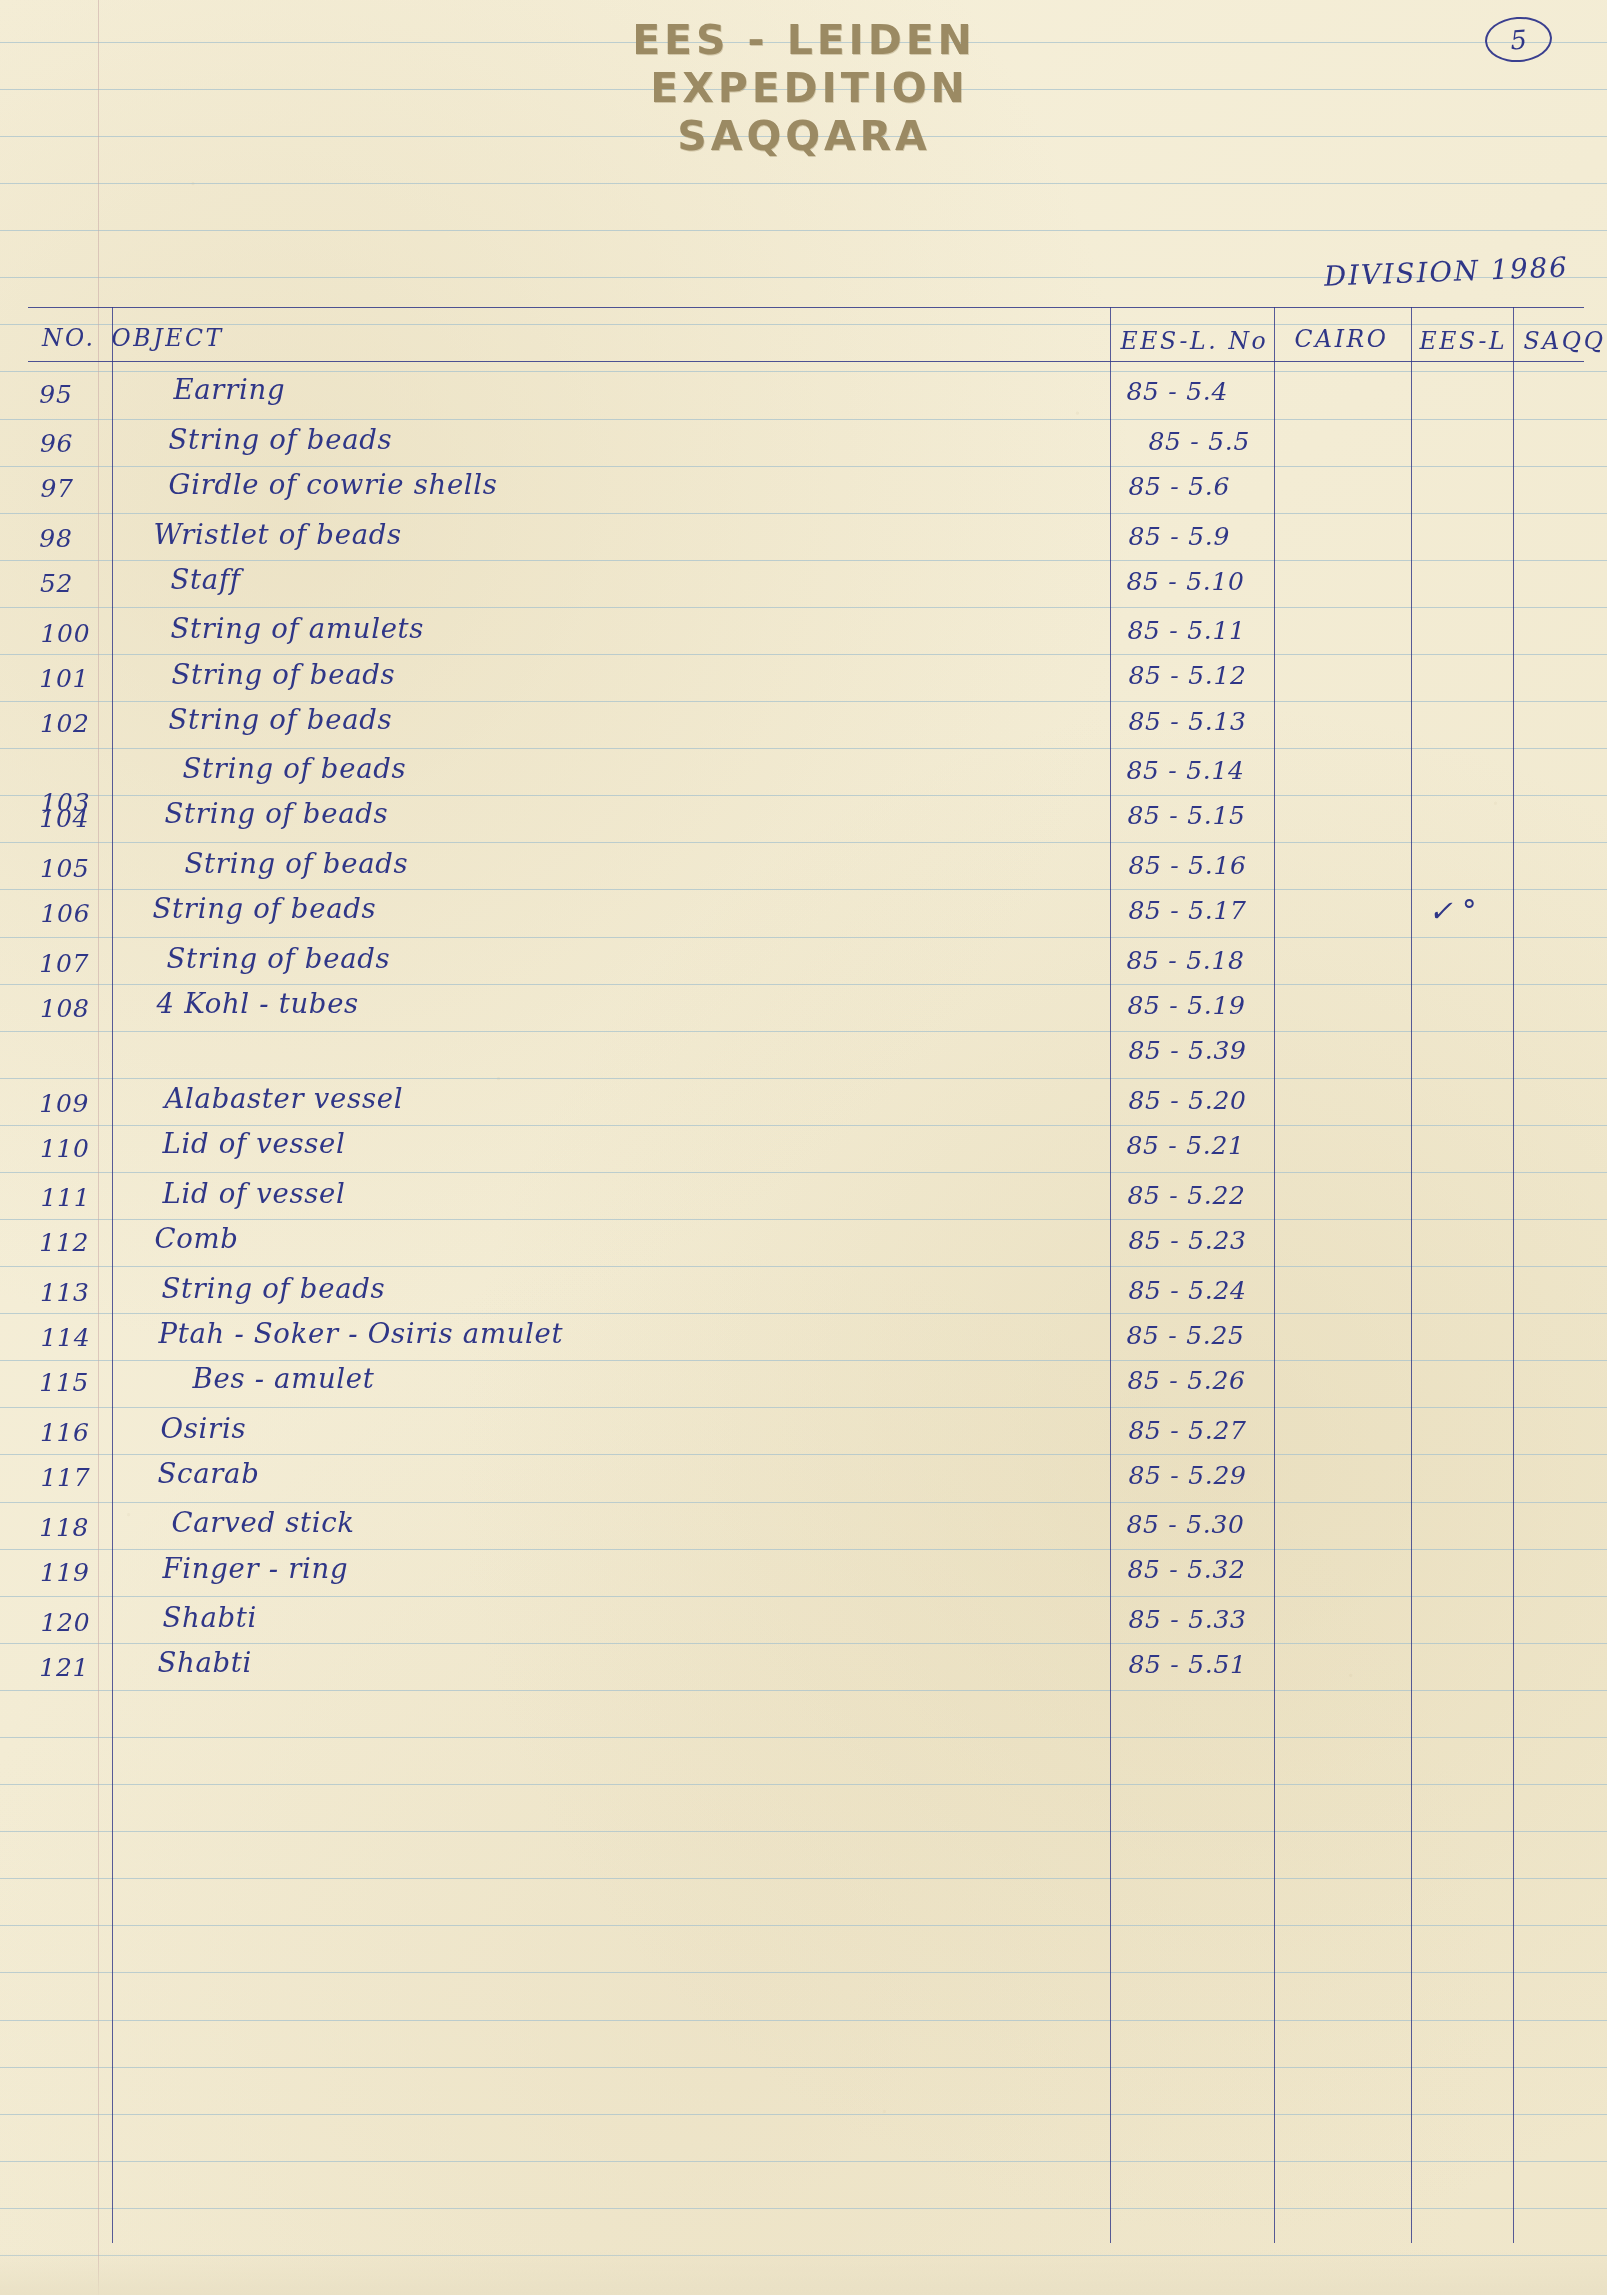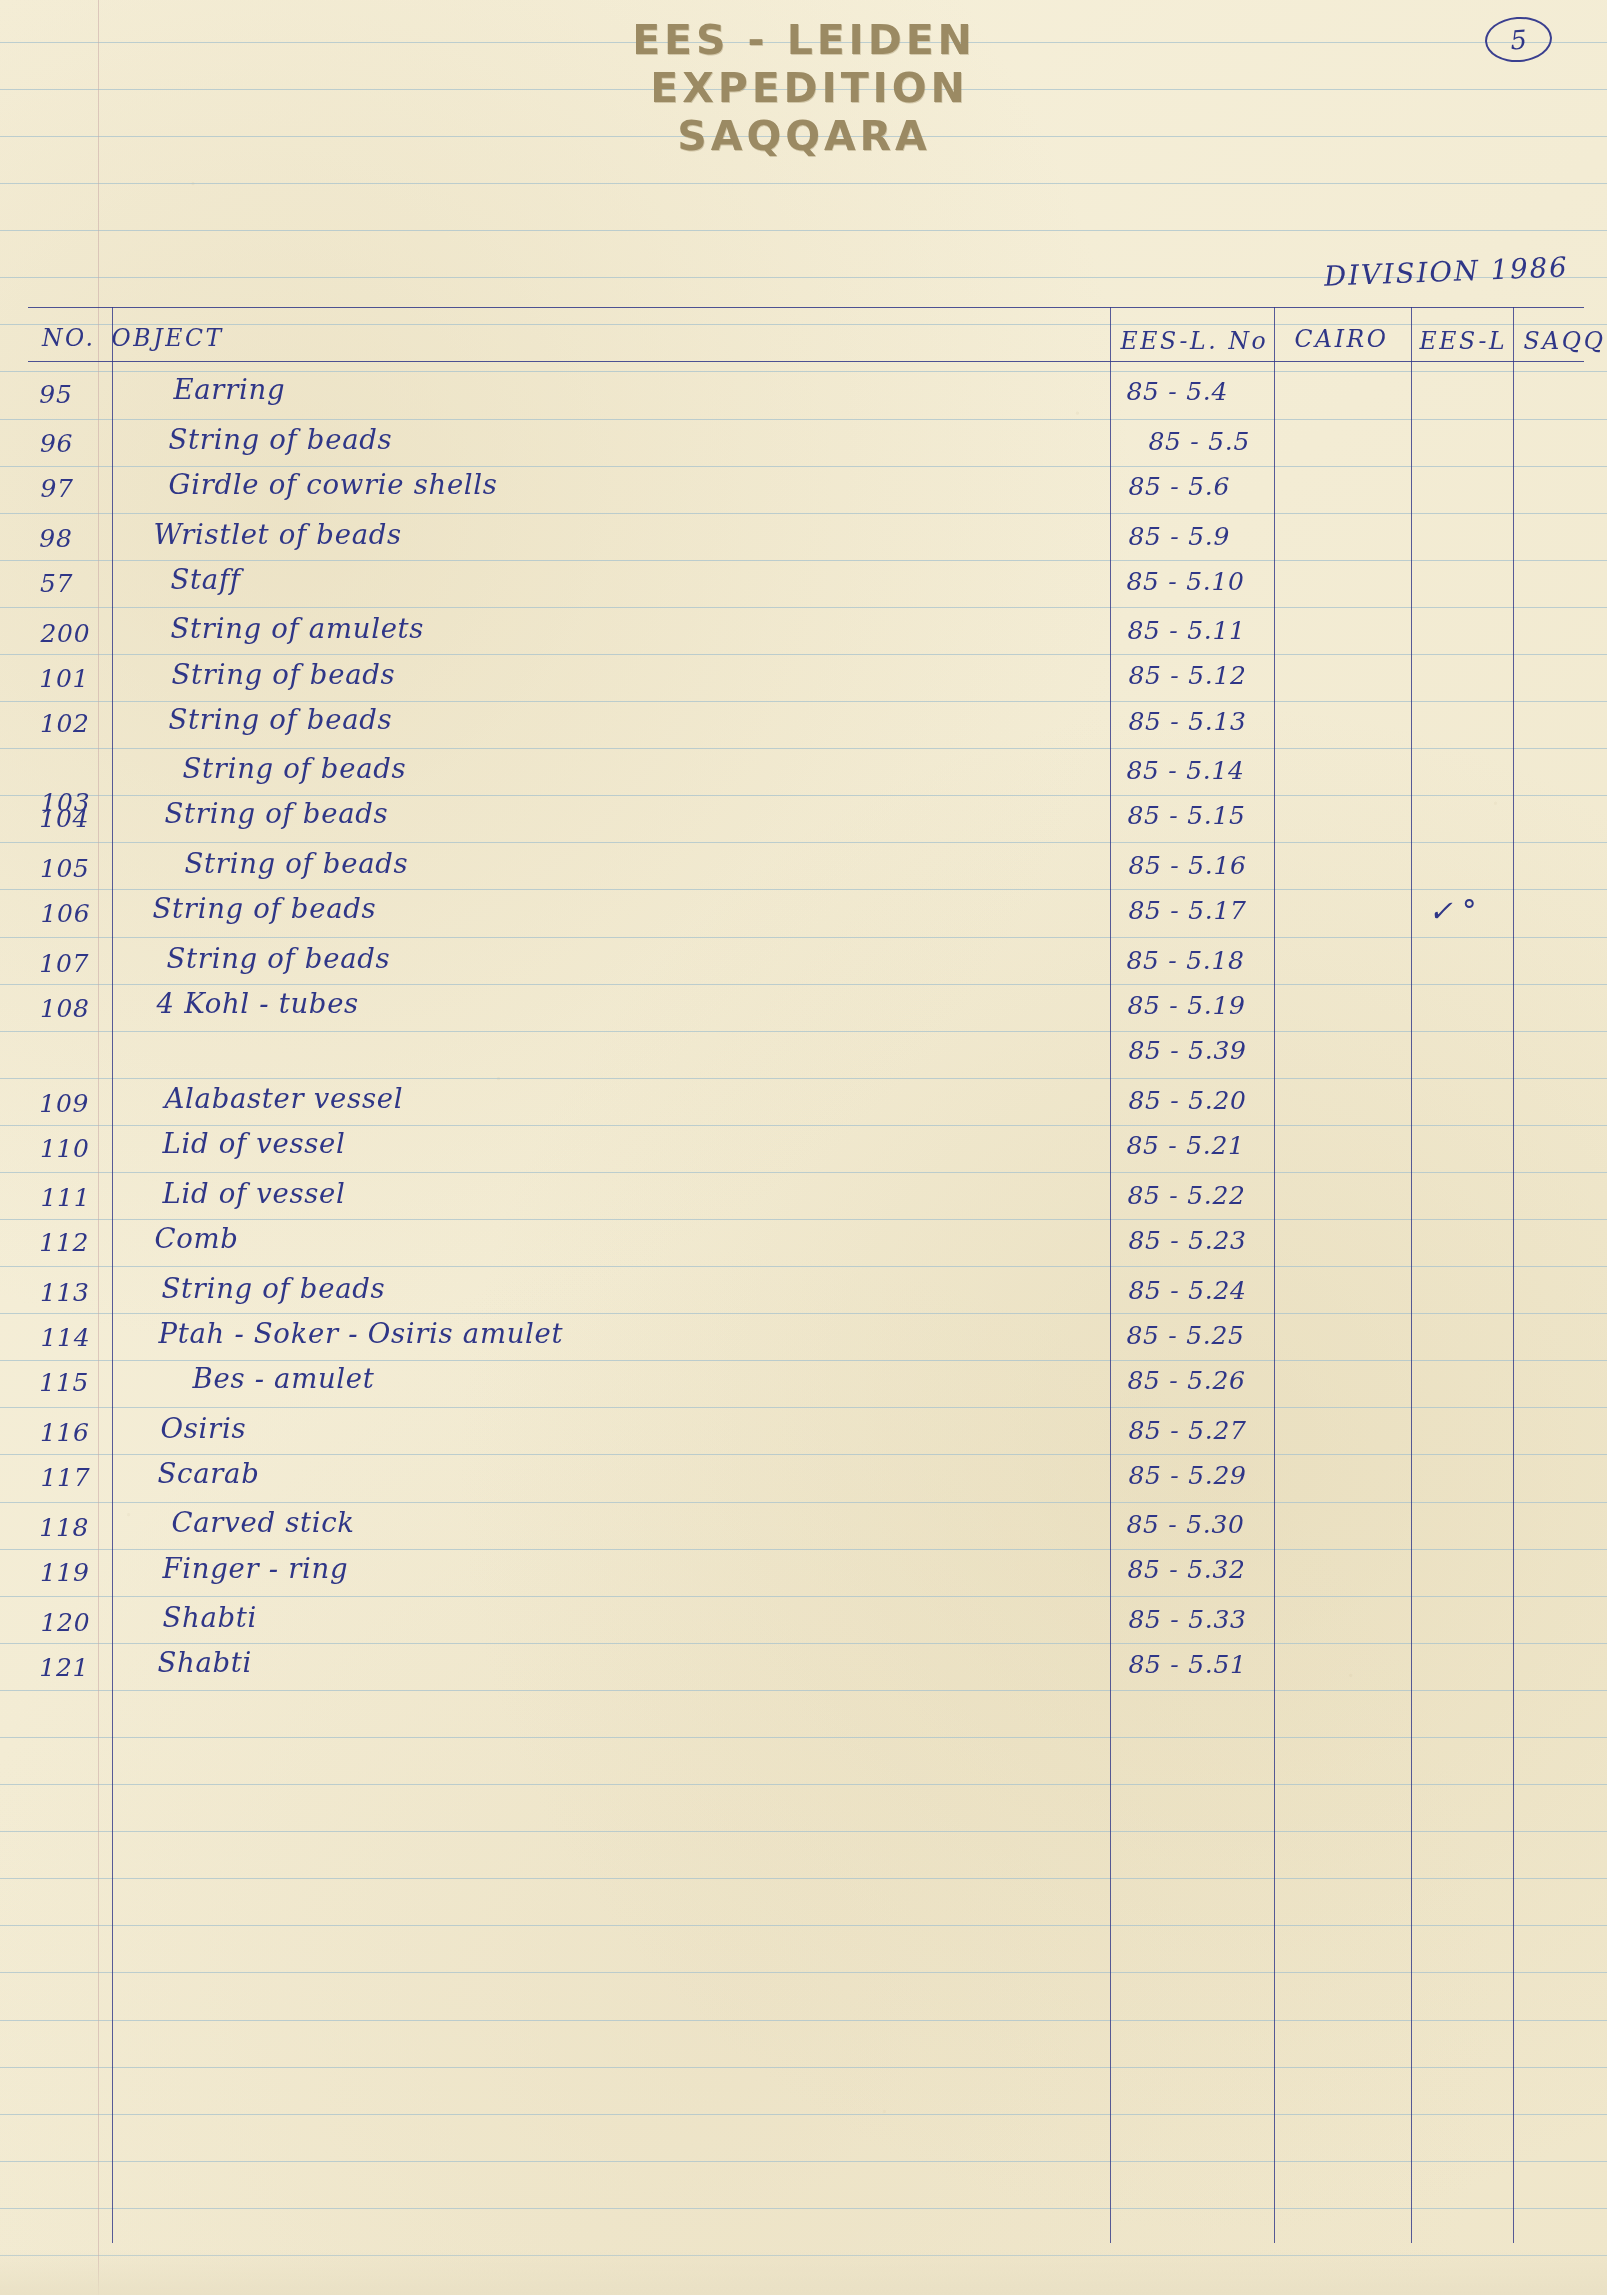--- a/index.html
+++ b/index.html
@@ -268,25 +268,25 @@
       <div class="hand cell-ref" style="left: 1100px; top: 120px; margin-left: 21px;">85 - 5.5</div>
       <div></div>
       <div class="hand cell-no" style="left: 13px; top: 167px;">97</div>
       <div class="hand cell-obj" style="left: 141px; top: 161px;">Girdle of cowrie shells</div>
       <div class="hand cell-ref" style="left: 1101px; top: 165px;">85 - 5.6</div>
       <div></div>
       <div class="hand cell-no" style="left: 11.8px; top: 217px;">98</div>
       <div class="hand cell-obj" style="left: 126px; top: 211px;">Wristlet of beads</div>
       <div class="hand cell-ref" style="left: 1101px; top: 215px;">85 - 5.9</div>
       <div></div>
-      <div class="hand cell-no" style="left: 12.4px; top: 262px;">57</div>
+      <div class="hand cell-no" style="left: 12.4px; top: 262px;">52</div>
       <div class="hand cell-obj" style="left: 143px; top: 256px;">Staff</div>
       <div class="hand cell-ref" style="left: 1099px; top: 260px;">85 - 5.10</div>
       <div></div>
-      <div class="hand cell-no" style="left: 13px; top: 312px;">200</div>
+      <div class="hand cell-no" style="left: 13px; top: 312px;">100</div>
       <div class="hand cell-obj" style="left: 143px; top: 305px;">String of amulets</div>
       <div class="hand cell-ref" style="left: 1100px; top: 309px;">85 - 5.11</div>
       <div></div>
       <div class="hand cell-no" style="left: 11.8px; top: 357px;">101</div>
       <div class="hand cell-obj" style="left: 144px; top: 351px;">String of beads</div>
       <div class="hand cell-ref" style="left: 1101px; top: 354px;">85 - 5.12</div>
       <div></div>
       <div class="hand cell-no" style="left: 12.4px; top: 402px;">102</div>
       <div class="hand cell-obj" style="left: 141px; top: 396px;">String of beads</div>
       <div class="hand cell-ref" style="left: 1101px; top: 400px;">85 - 5.13</div>

